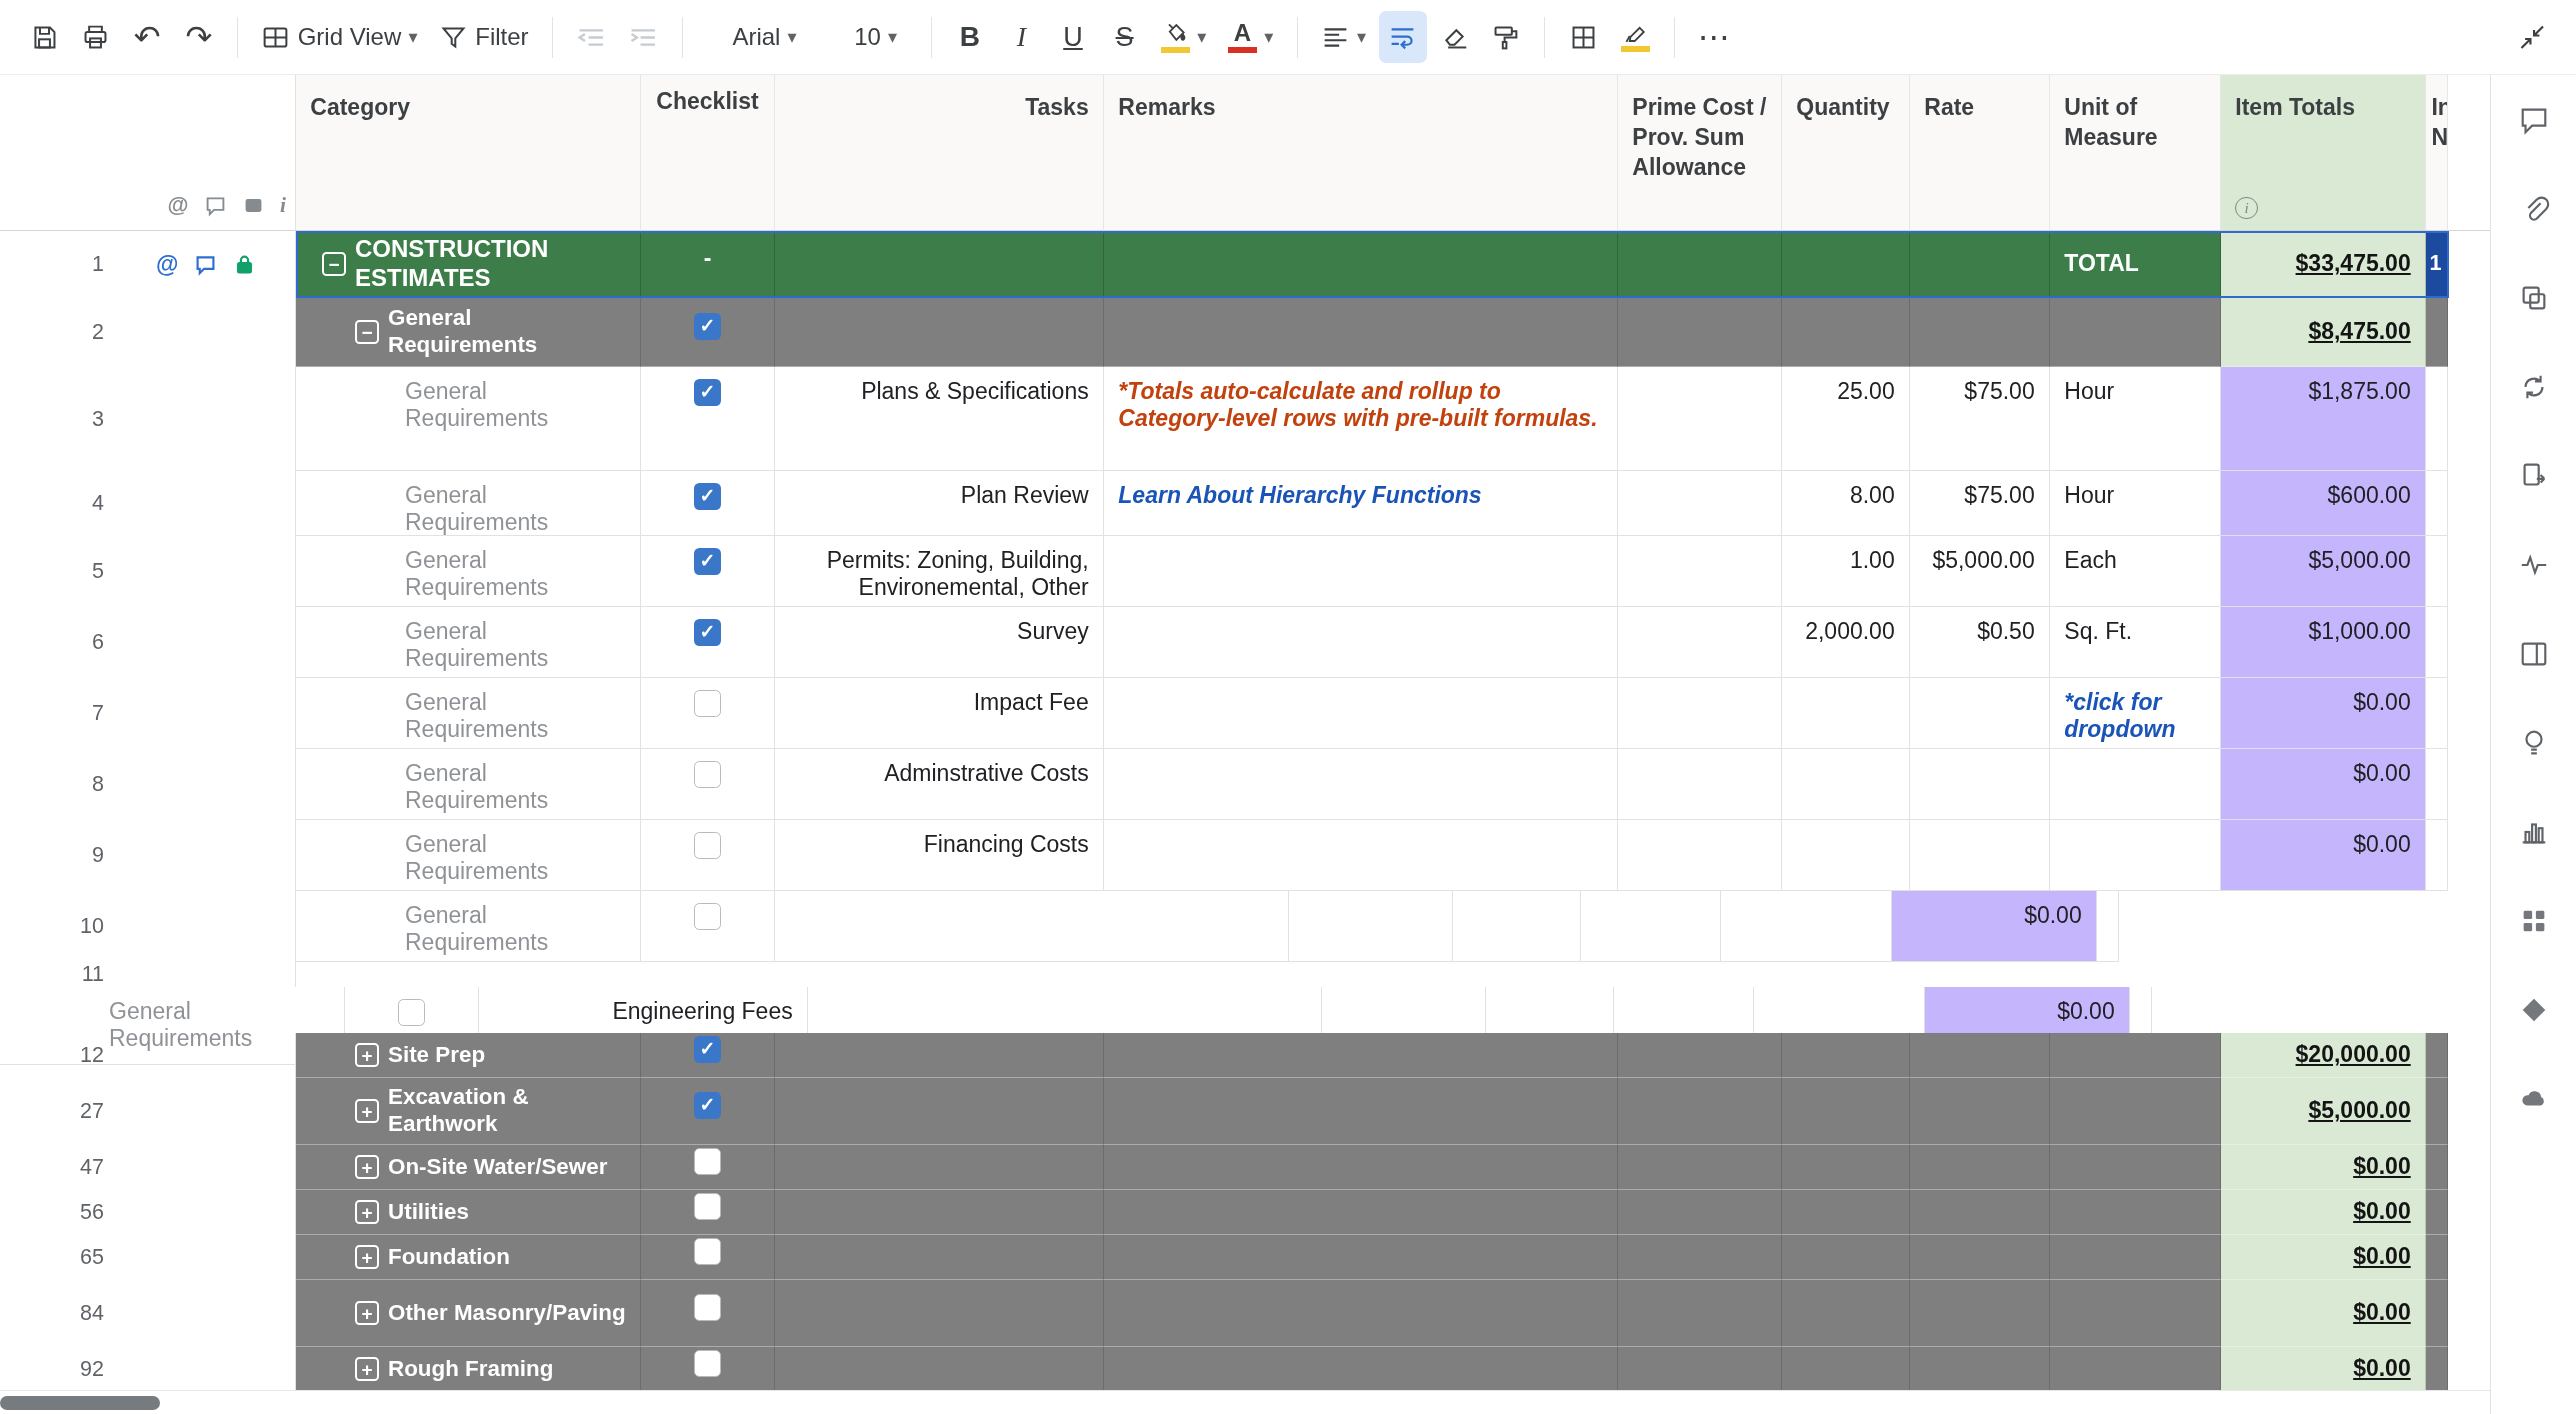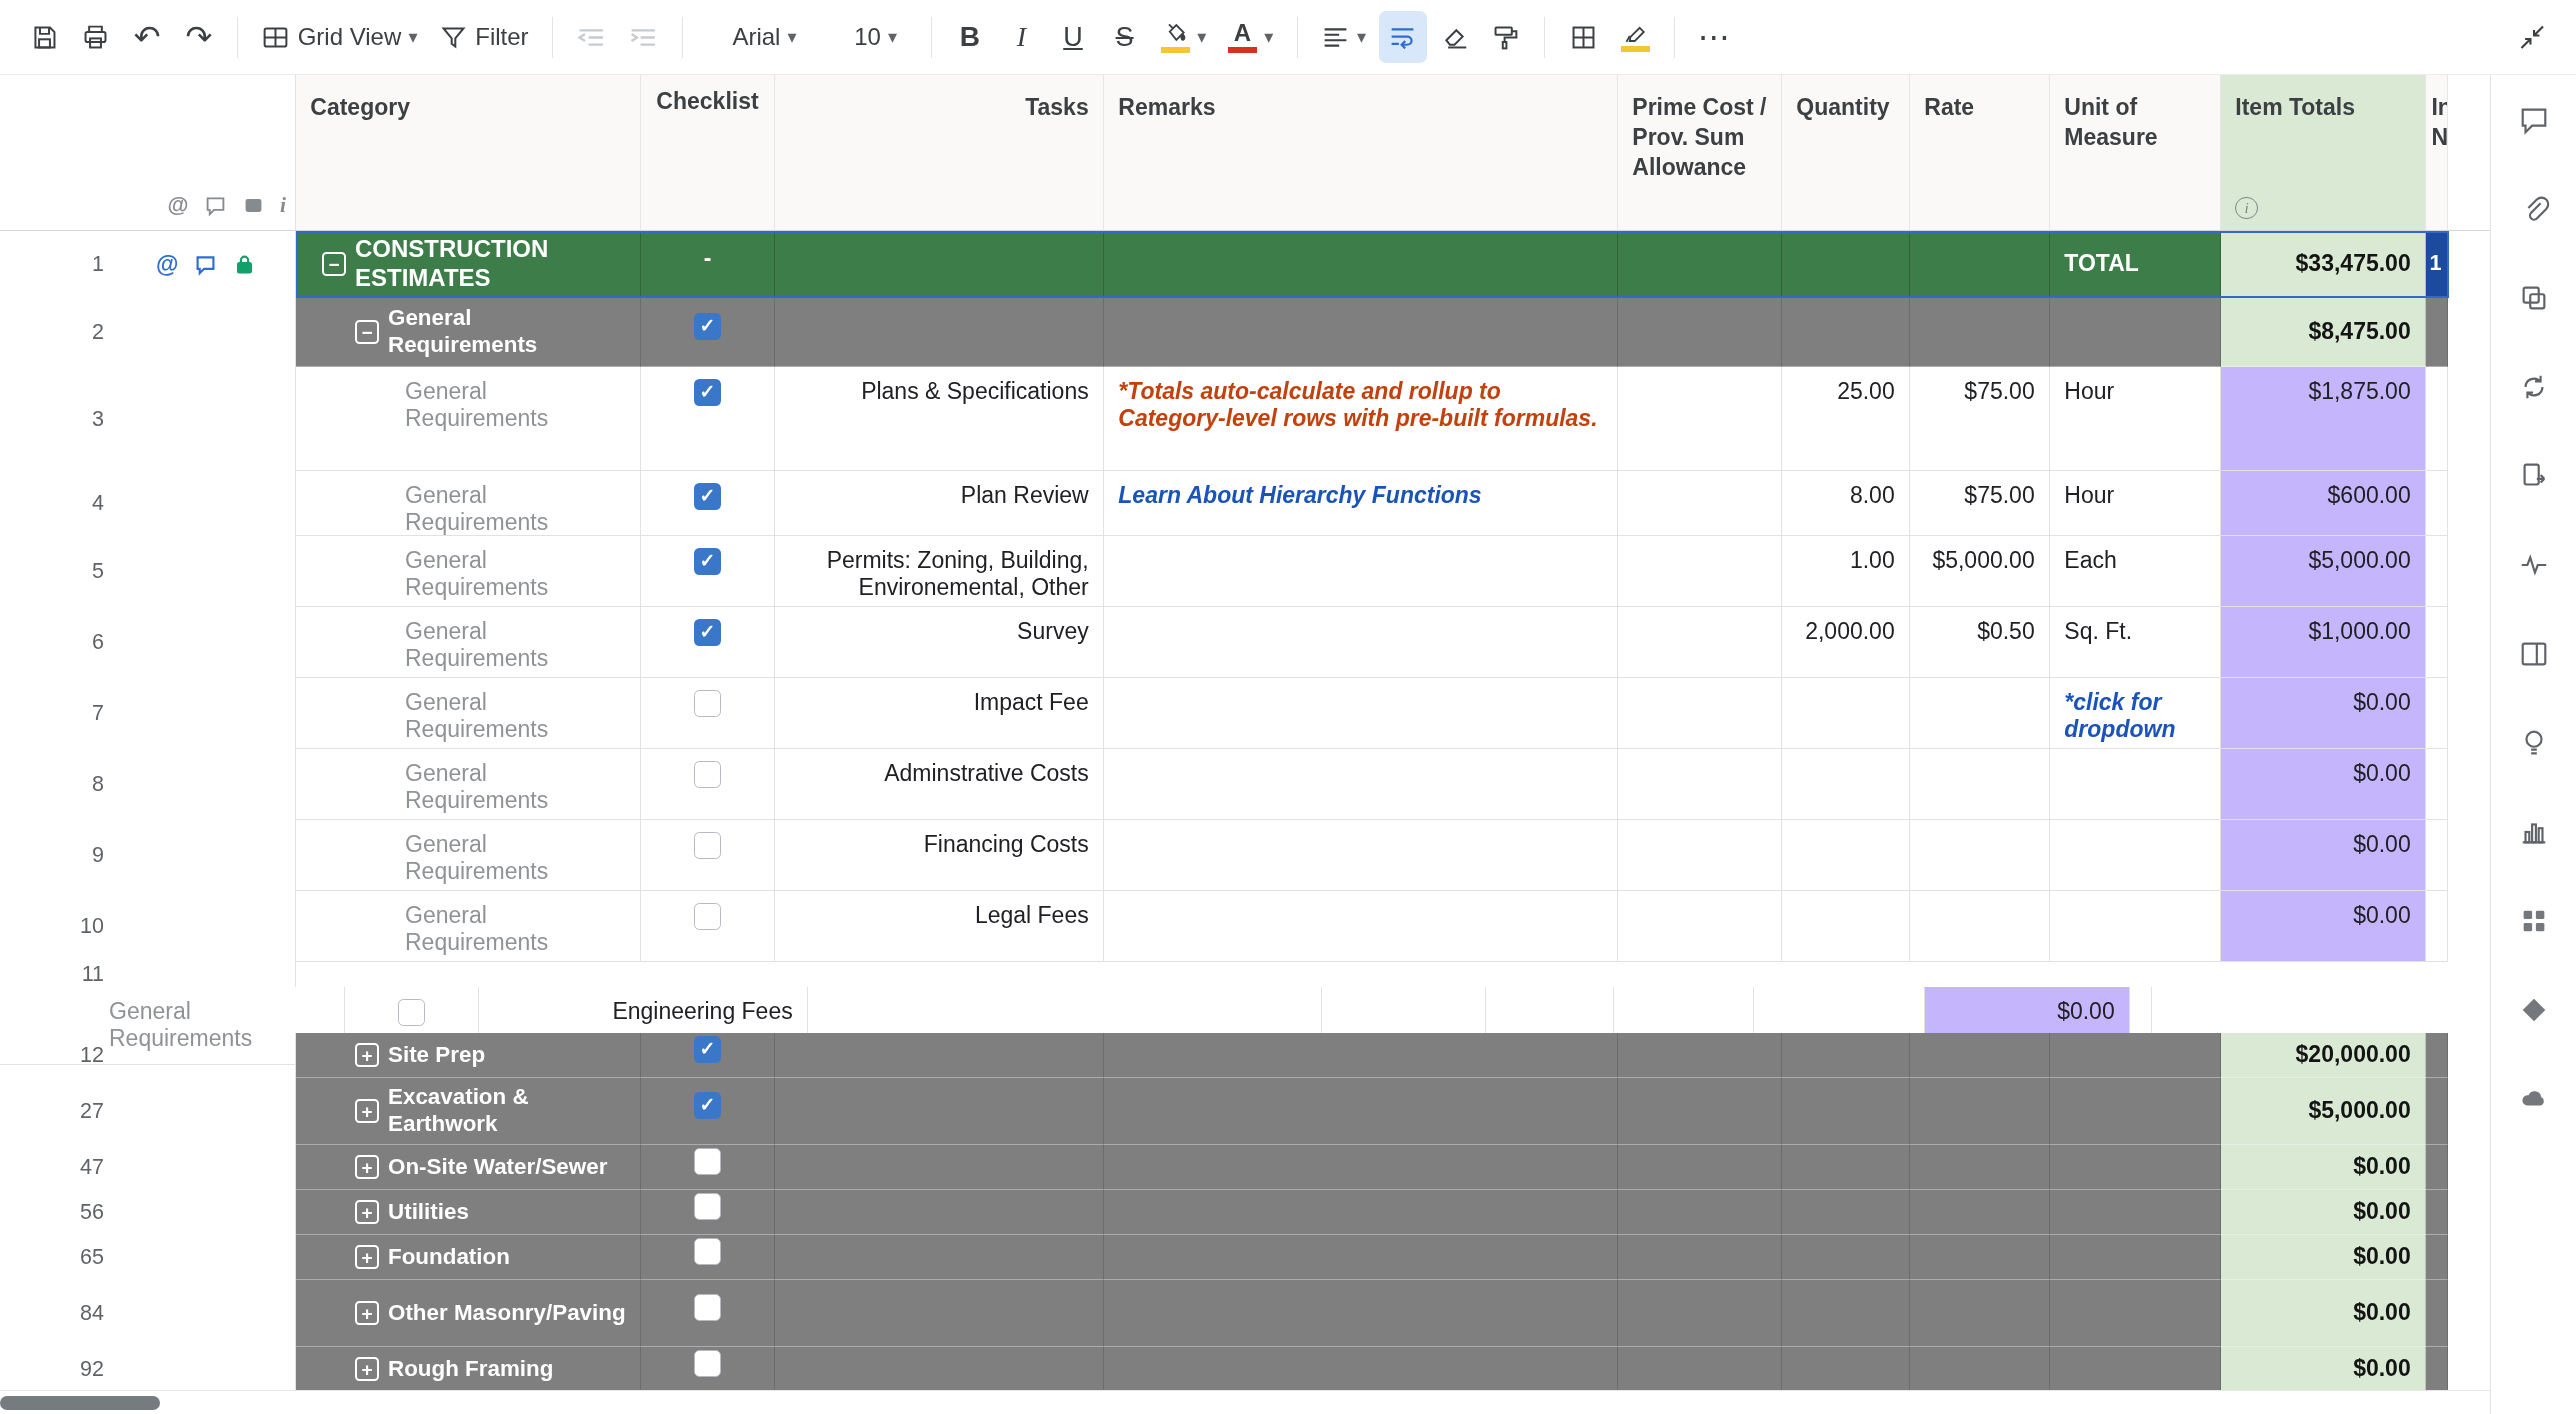--- a/index.html
+++ b/index.html
@@ -83,21 +83,21 @@
   .r-title .c-chk, .r-parent .c-chk { justify-content:center; padding-top:0; }
   .r-title .c-cat { padding-left:26px; gap:9px; font-weight:700; font-size:24px; }
   .r-parent .c-cat { padding-left:59px; gap:9px; font-weight:700; font-size:22.4px; }
   .toggle { width:24px; height:24px; border:2.7px solid #fff; border-radius:4.5px; display:flex;
     align-items:center; justify-content:center; font-size:19px; font-weight:700; flex:none;
     line-height:1; cursor:pointer; }
   .dash { color:#fff; font-weight:700; font-size:23px; }
 
   .c-tot { background:#d9e9d3; }
   .r-title .c-tot, .r-parent .c-tot { background:#d9e9d3; color:#141414; font-weight:700;
-    justify-content:flex-end; }
+    justify-content:flex-end;text-decoration:underline; }
   .r-child .c-tot { background:#c4b5fd; }
   .r-title .c-uom { justify-content:flex-start; font-weight:700; }
   .r-parent .c-inv { background:#7f7f7f; }
   .r-child .c-inv, .r-child .c-pc { background:#fff; }
   .c-inv { padding:5.4px 3.6px; }
   .inv-sel { background:#1b4a9e !important; color:#fff; font-weight:700; font-size:21.5px;
     display:flex; align-items:center; }
 
   .note { color:#c2410c; font-weight:700; font-style:italic; }
   .linktext { color:#1a54b8; font-weight:700; font-style:italic; cursor:pointer;text-align:center; }
@@ -494,21 +494,20 @@
         </div>
         <div class="row r-child" style="height: 71px;">
           <div class="gutter">
             <span class="rownum">10</span>
           </div>
           <div class="cells">
             <div class="cell c-cat">General Requirements</div>
             <div class="cell c-chk">
               <span class="cb off"></span>
             </div>
-            <div class="cell c-task">Legal Fees</div>
             <div class="cell c-rem"></div>
             <div class="cell c-pc"></div>
             <div class="cell c-qty num-cell"></div>
             <div class="cell c-rate num-cell"></div>
             <div class="cell c-uom"></div>
             <div class="cell c-tot num-cell">$0.00</div>
             <div class="cell c-inv"></div>
           </div>
           <div class="rspacer"></div>
         </div>

